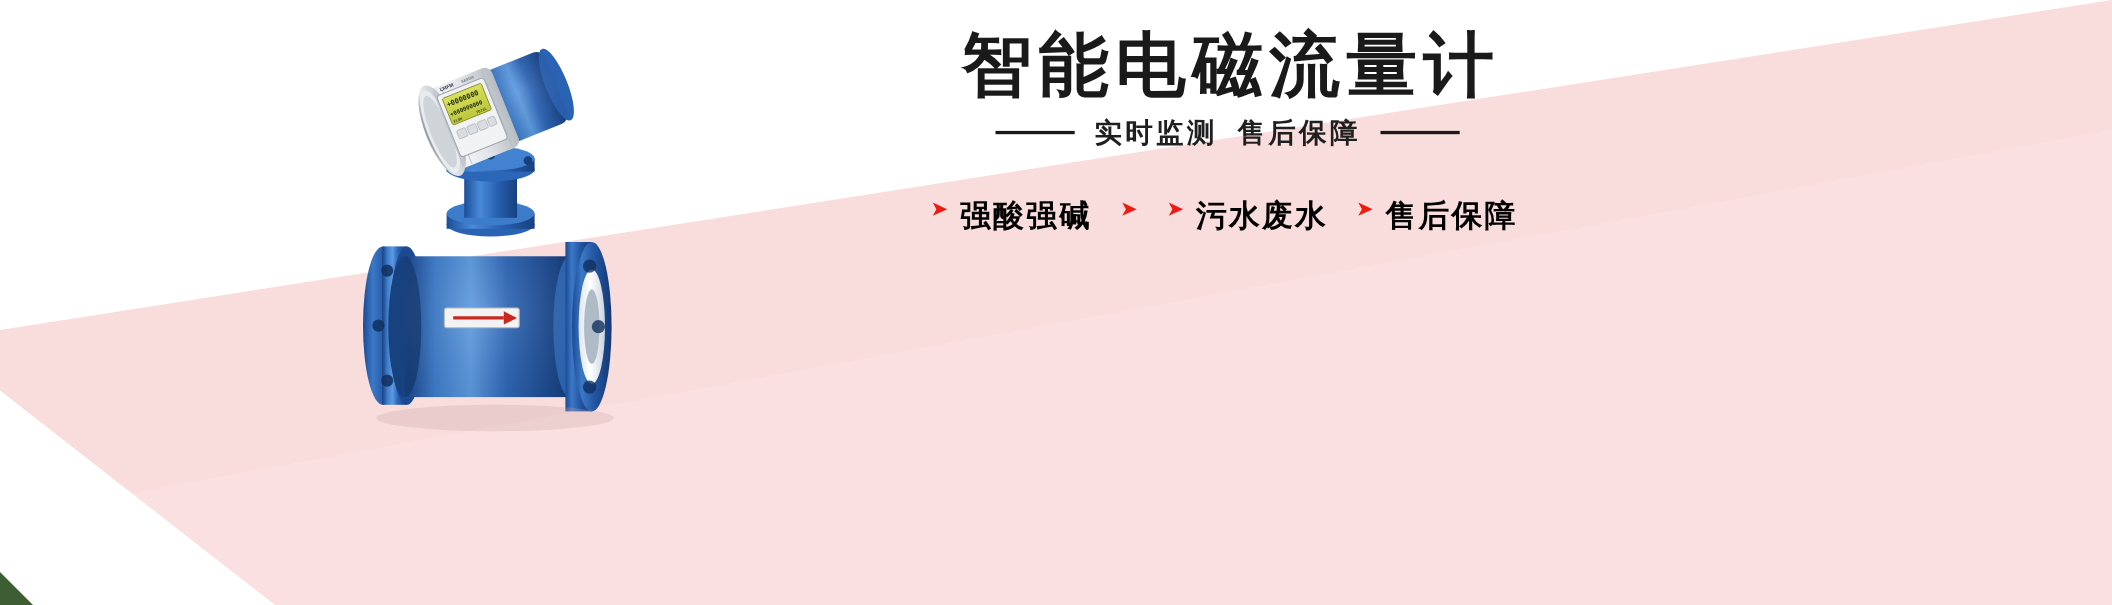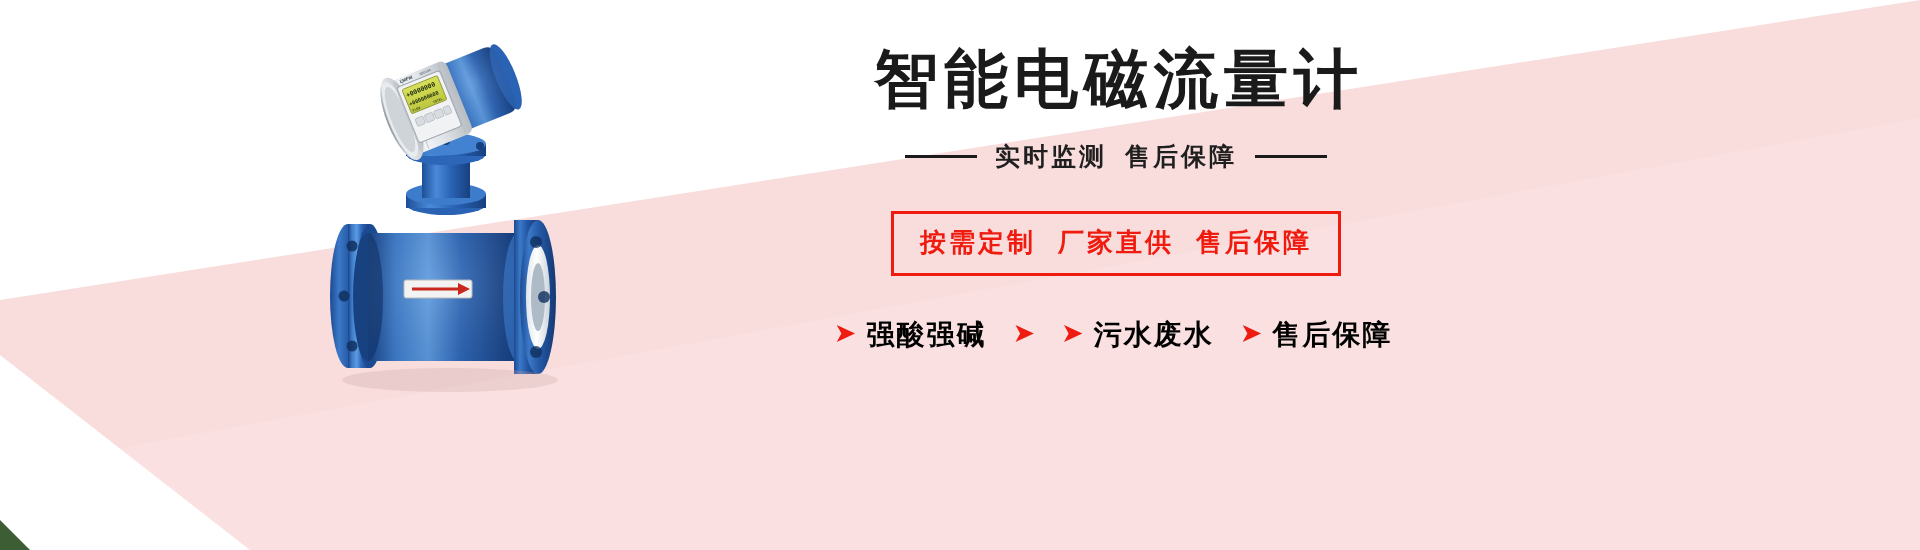--- a/index.html
+++ b/index.html
@@ -18,39 +18,38 @@
   
   .wedge {
     position:absolute; inset:0;
     width:1920px; height:550px;
   }
   .wedge svg { display:block; }
 
   
   .copy {
     position:absolute;
-    left:600px; top:42px;
-    width:1020px; height:430px;
+    left:600px; top:28px;
+    width:1020px; height:430px;font-family:Liberation Mono, monospace;
   }
   .title {
     font-size:64px;
     font-weight:bold;
     color:#1a1a1a;
     letter-spacing:6px;
     text-align:center;
     line-height:1.18;
     padding-left:18px;
     white-space:nowrap;
   }
   .subtitle-row {
     display:flex;
     align-items:center;
     justify-content:center;
     gap:18px;
-    margin-top:22px;
     padding-left:12px;
   }
   .rule {
     width:72px; height:3px;
     background:#1a1a1a;
     flex:0 0 auto;
   }
   .subtitle {
     font-size:25px;
     font-weight:bold;
@@ -289,25 +288,20 @@
 
     <div class="title">智能电磁流量计</div>
 
     <div class="subtitle-row">
       <span class="rule"></span>
       <span class="subtitle">实时监测</span>
       <span class="subtitle">售后保障</span>
       <span class="rule"></span>
     </div>
 
-    <div class="redbox-wrap">
-      <div class="redbox">
-        <span>按需定制</span><span class="gap"></span><span>厂家直供</span><span class="gap"></span><span>售后保障</span>
-      </div>
-    </div>
 
     <div class="bullets">
       <div class="bullet">
         <span class="arrow">➤</span>
         <span class="btext">强酸强碱</span>
       </div>
       <div class="bullet">
         <span class="arrow">➤</span>
       </div>
       <div class="bullet">

